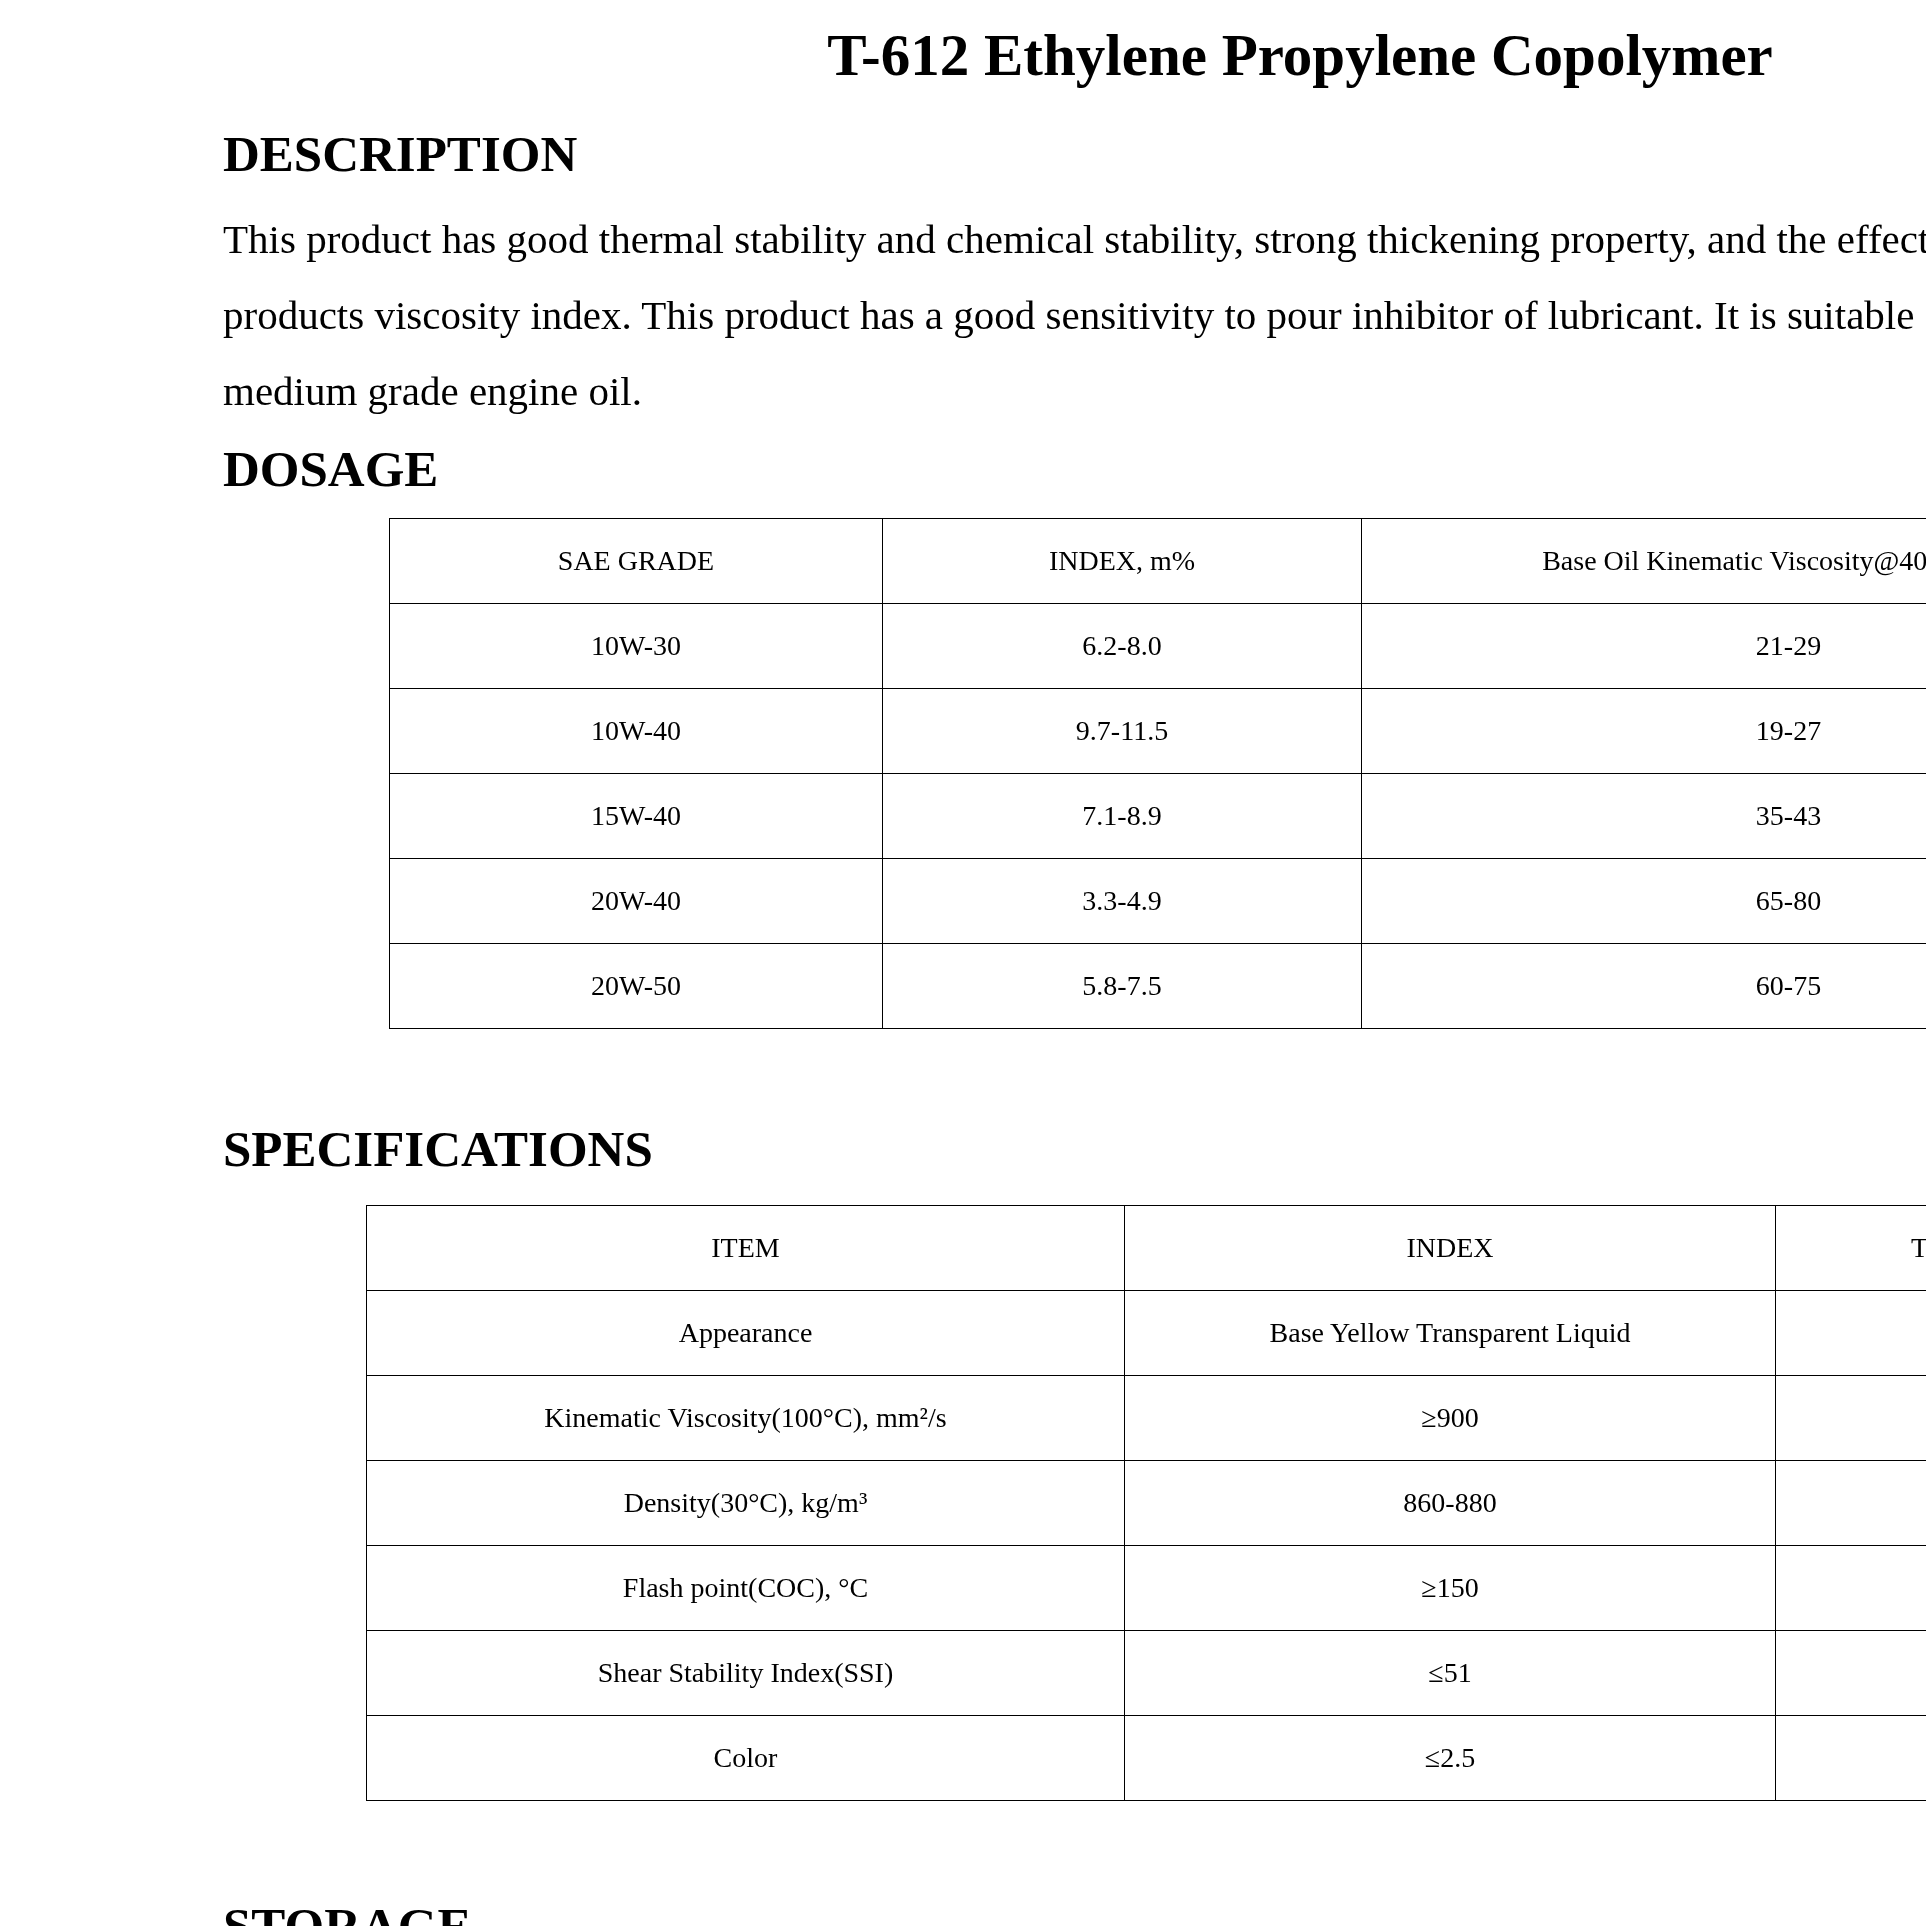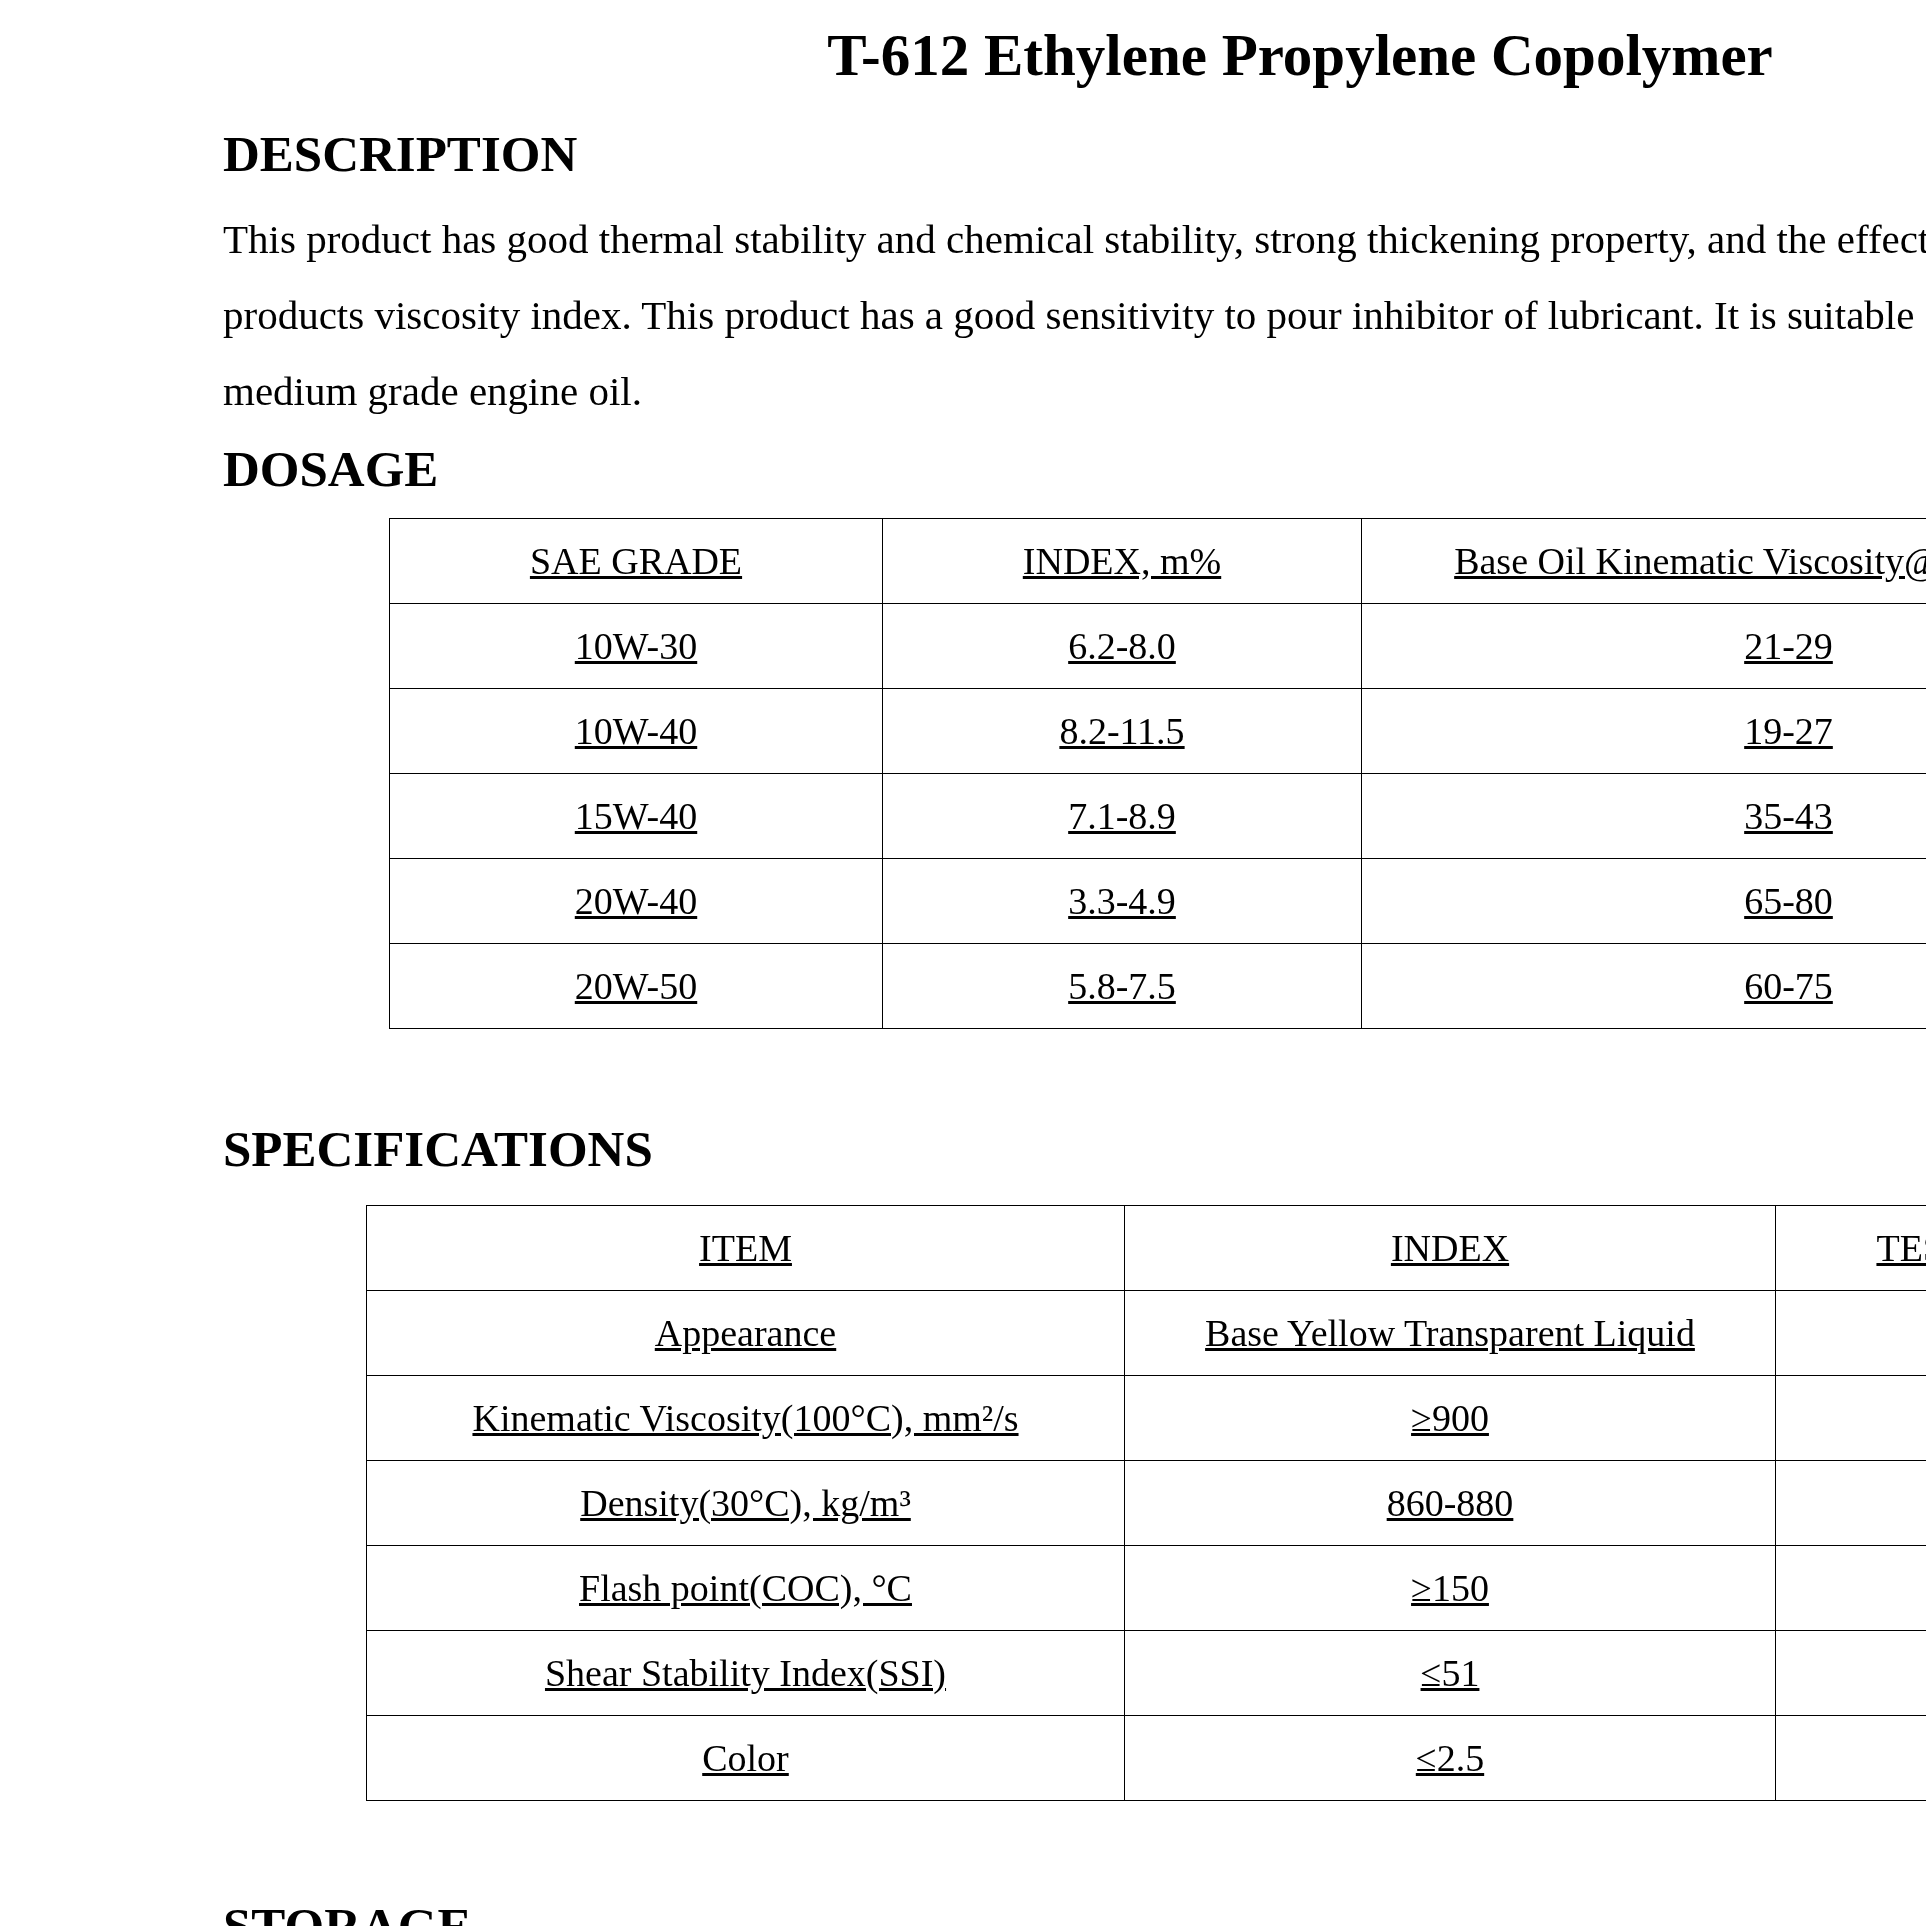--- a/index.html
+++ b/index.html
@@ -58,24 +58,23 @@
     margin: 23px 0 0 143px;
     width: 1873px;
   }
   table.doc-table tr { height: 85px; }
   table.doc-table th,
   table.doc-table td {
     border: 1.9px solid #000000;
     padding: 0 7.7px;
     text-align: center;
     vertical-align: middle;
-    font-size: 38px;
+    font-size: 28px;
     font-weight: normal;
     overflow: hidden;
-    text-decoration: underline;
   }
 </style>
 </head>
 <body>
 
 <div class="page">
 
   <h1 class="doc-title">T-612 Ethylene Propylene Copolymer</h1>
 
   <h2 class="section-heading heading-description">DESCRIPTION</h2>
@@ -100,21 +99,21 @@
       <th>INDEX, m%</th>
       <th>Base Oil Kinematic Viscosity@40°C mm²/s</th>
     </tr>
     <tr>
       <td>10W-30</td>
       <td>6.2-8.0</td>
       <td>21-29</td>
     </tr>
     <tr>
       <td>10W-40</td>
-      <td>8.2-11.5</td>
+      <td>9.7-11.5</td>
       <td>19-27</td>
     </tr>
     <tr>
       <td>15W-40</td>
       <td>7.1-8.9</td>
       <td>35-43</td>
     </tr>
     <tr>
       <td>20W-40</td>
       <td>3.3-4.9</td>

